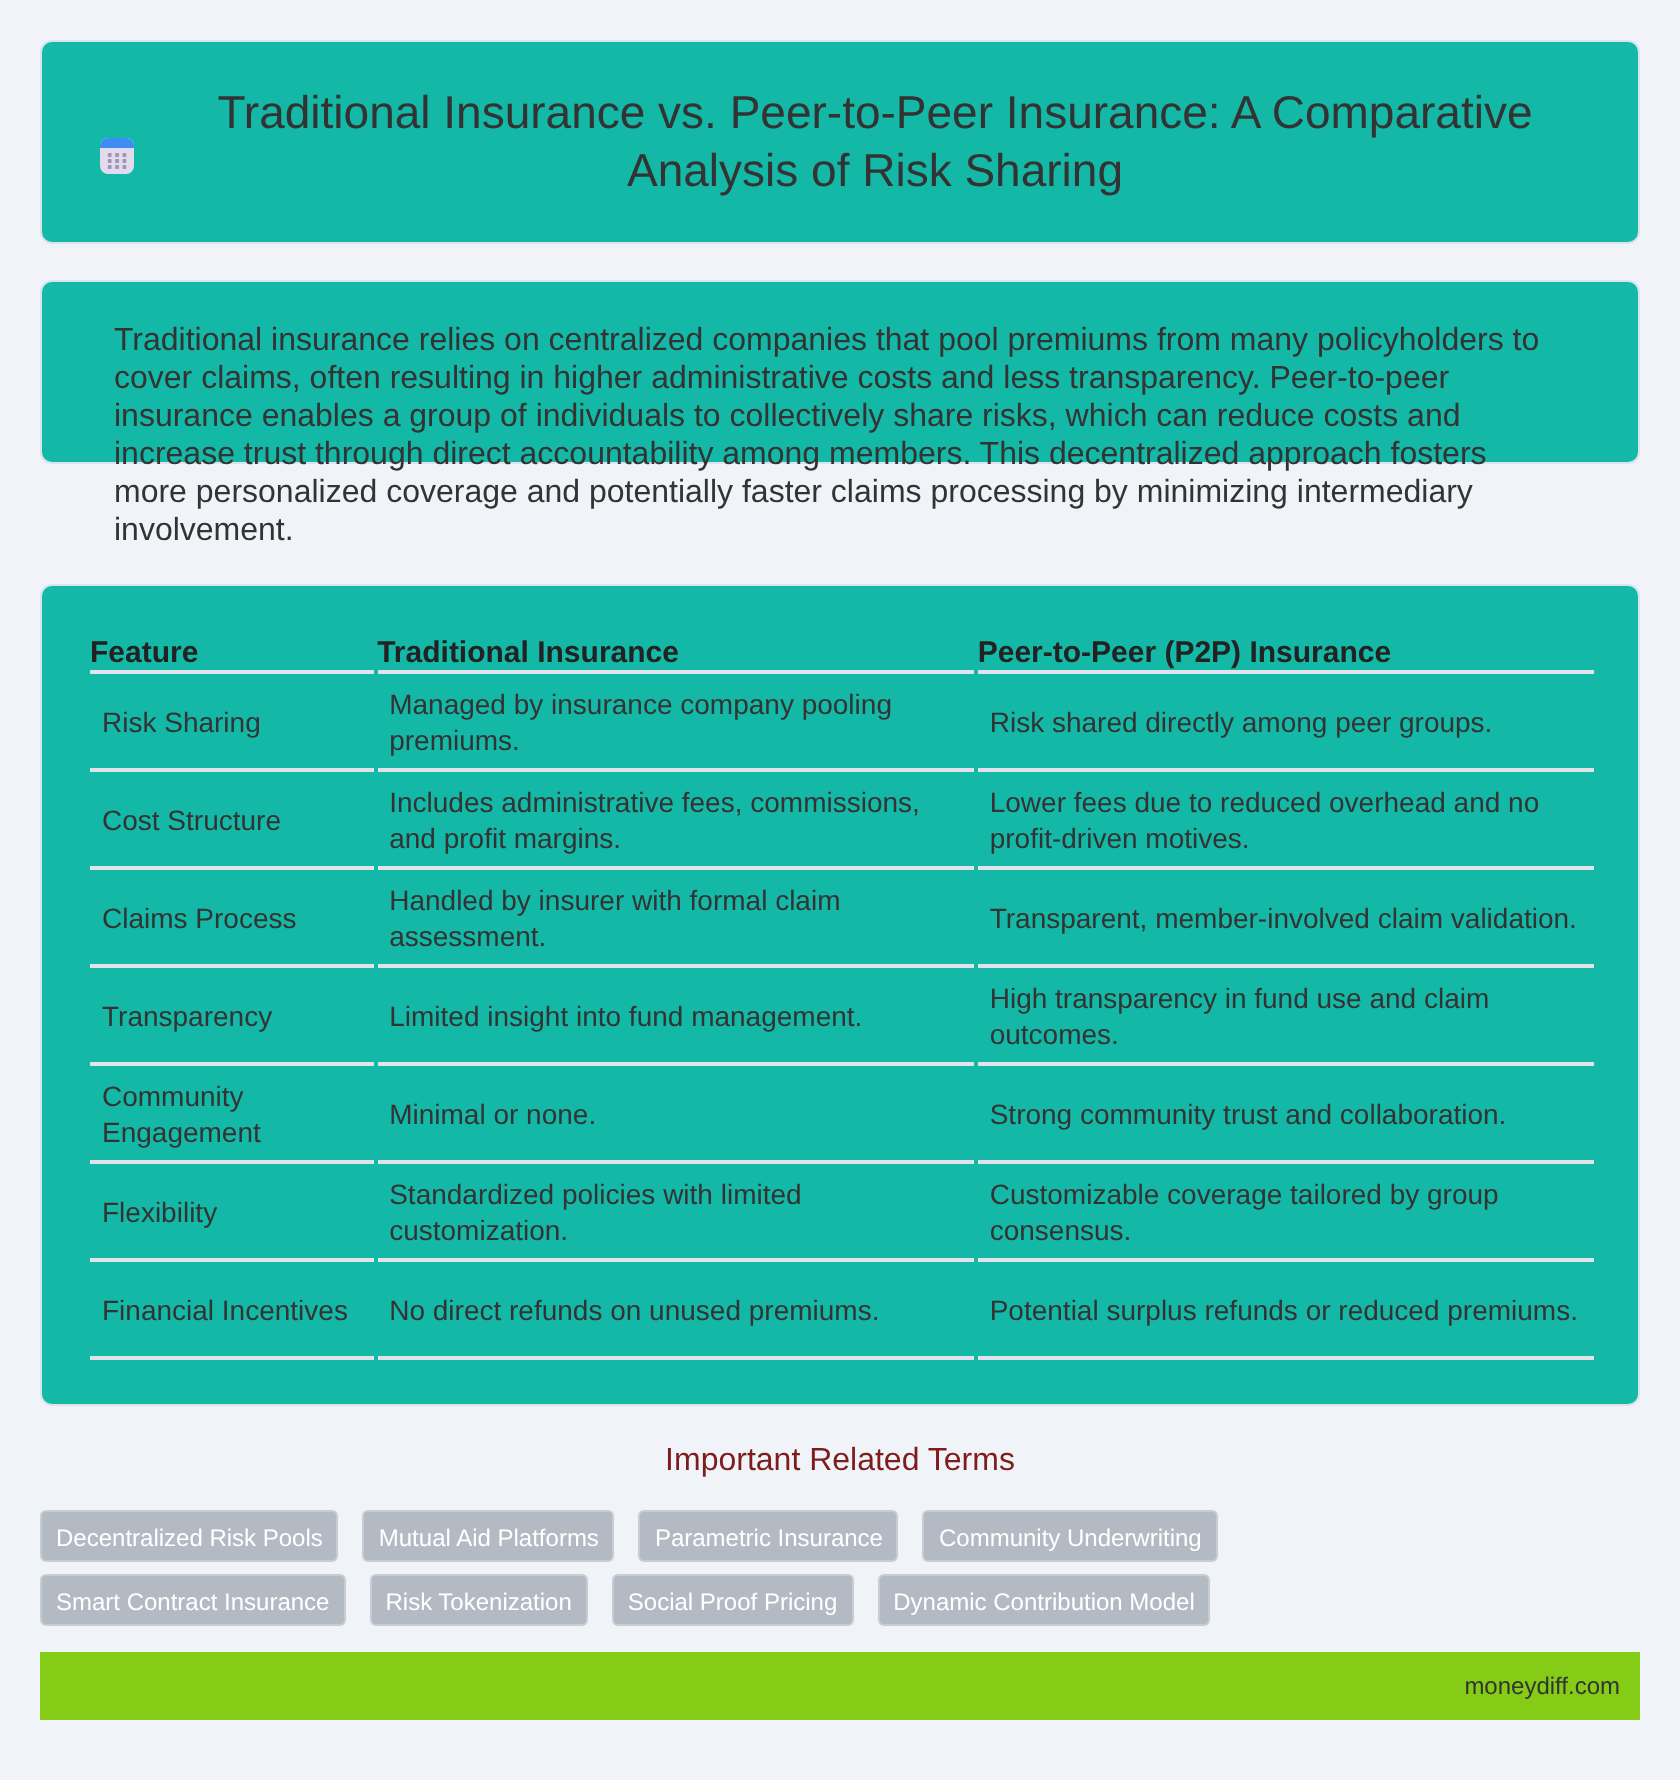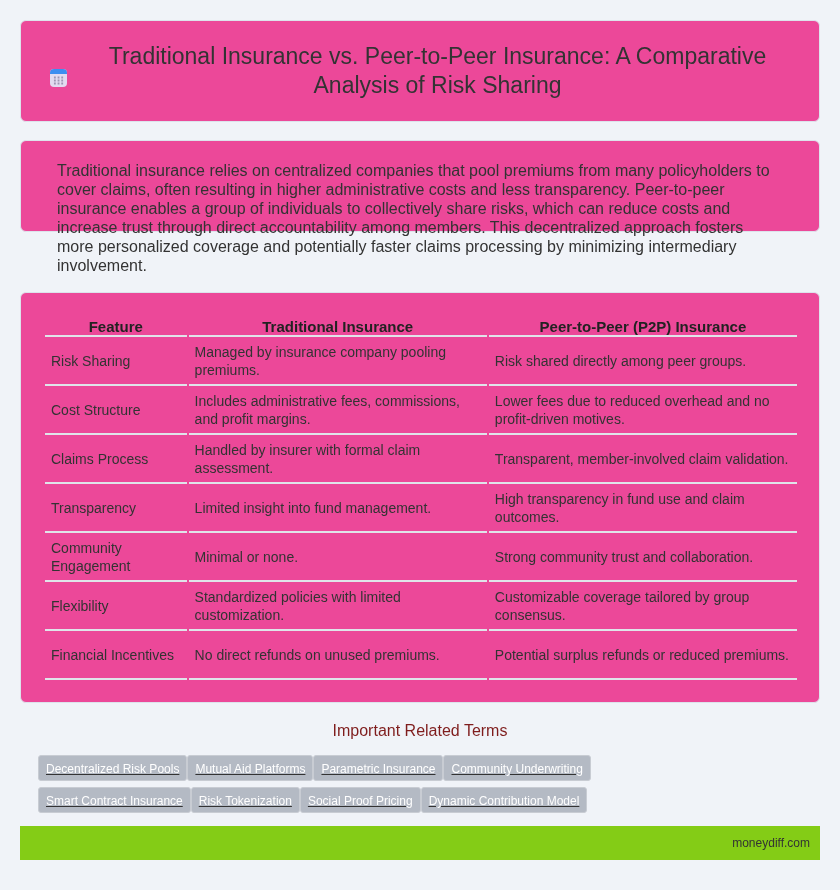--- a/index.html
+++ b/index.html
@@ -1,32 +1,32 @@
 <!DOCTYPE html>
 <html><head>
 <meta charset="utf-8">
 <style>
   * { box-sizing: border-box; margin: 0; padding: 0; }
   html, body { width: 840px; height: 890px; background: #f0f3f8; }
   body { font-family: "Liberation Sans", "DejaVu Sans", sans-serif; color: #333; position: relative; overflow: hidden; }
-  .card { position: absolute; left: 20px; width: 800px; background: #ec4899; border: 1px solid #dde3ec; border-radius: 6px; }
+  .card { position: absolute; left: 20px; width: 800px; background: #14b8a6; border: 1px solid #dde3ec; border-radius: 6px; }
   .header { top: 20px; height: 102px; display: flex; align-items: center; justify-content: center; }
   .header-inner { display: flex; align-items: flex-start; justify-content: center; width: 740px; }
   .cal-icon { width: 17px; height: 18px; margin-top: 27px; margin-right: 18px; flex: 0 0 auto; border-radius: 4px; background: #e2dbf0; position: relative; overflow: hidden; }
   .cal-icon .top { position: absolute; left: 0; top: 0; width: 100%; height: 5px; background: #3d8ef0; }
   .cal-icon .dots { position: absolute; left: 3px; top: 7px; width: 11px; height: 9px;
      background-image: radial-gradient(circle, #9e95b3 1px, transparent 1.2px); background-size: 3.7px 3px; }
   .title { font-size: 23px; line-height: 29px; font-weight: normal; color: #333; text-align: center; }
   .intro { top: 140px; height: 92px; padding: 20px 36px; font-size: 16px; line-height: 19px; color: #333; }
   .table-card { top: 292px; height: 411px; padding: 20px 22px 0 22px; }
   table { width: 756px; border-collapse: separate; border-spacing: 2px 0; font-size: 14px; color: #333; }
-  th { font-weight: bold; font-size: 15px; text-align: center; height: 24px; padding-top: 4px; border-bottom: 2px solid #e0e4ea; color: #222; }
+  th { font-weight: bold; font-size: 15px; text-align: left; height: 24px; padding-top: 4px; border-bottom: 2px solid #e0e4ea; color: #222; }
   td { border-bottom: 2px solid #e0e4ea; padding: 0 6px; height: 49px; line-height: 18px; vertical-align: middle; }
   .related { position: absolute; top: 722px; left: 0; width: 840px; text-align: center; font-size: 16px; color: #7f1d1d; }
-  .tags { position: absolute; left: 38px; width: 800px; display: flex; gap: 0; text-decoration: underline; }
+  .tags { position: absolute; left: 20px; width: 800px; display: flex; gap: 12px; }
   .tag { background: #b4bac4; color: #fff; font-size: 12px; height: 26px; line-height: 26px; padding: 0 7px; border-radius: 3px; border: 1px solid #c8ccd3; white-space: nowrap; }
   .footer { position: absolute; top: 826px; left: 20px; width: 800px; height: 34px; background: #84cc16; text-align: right; padding-right: 10px; line-height: 34px; font-size: 12px; color: #333; }
 </style>
 </head>
 <body>
 
 <div class="card header">
   <div class="header-inner">
     <span class="cal-icon">
         <span class="top"></span>

